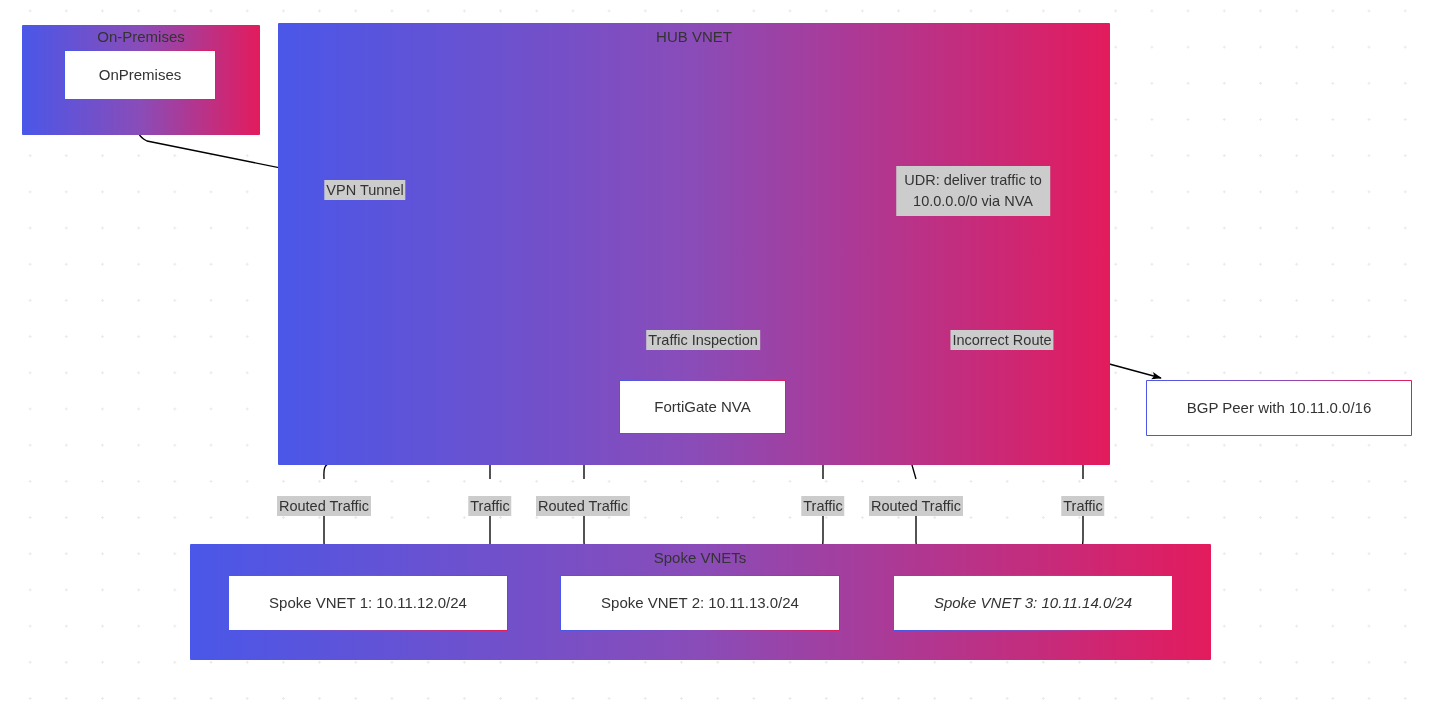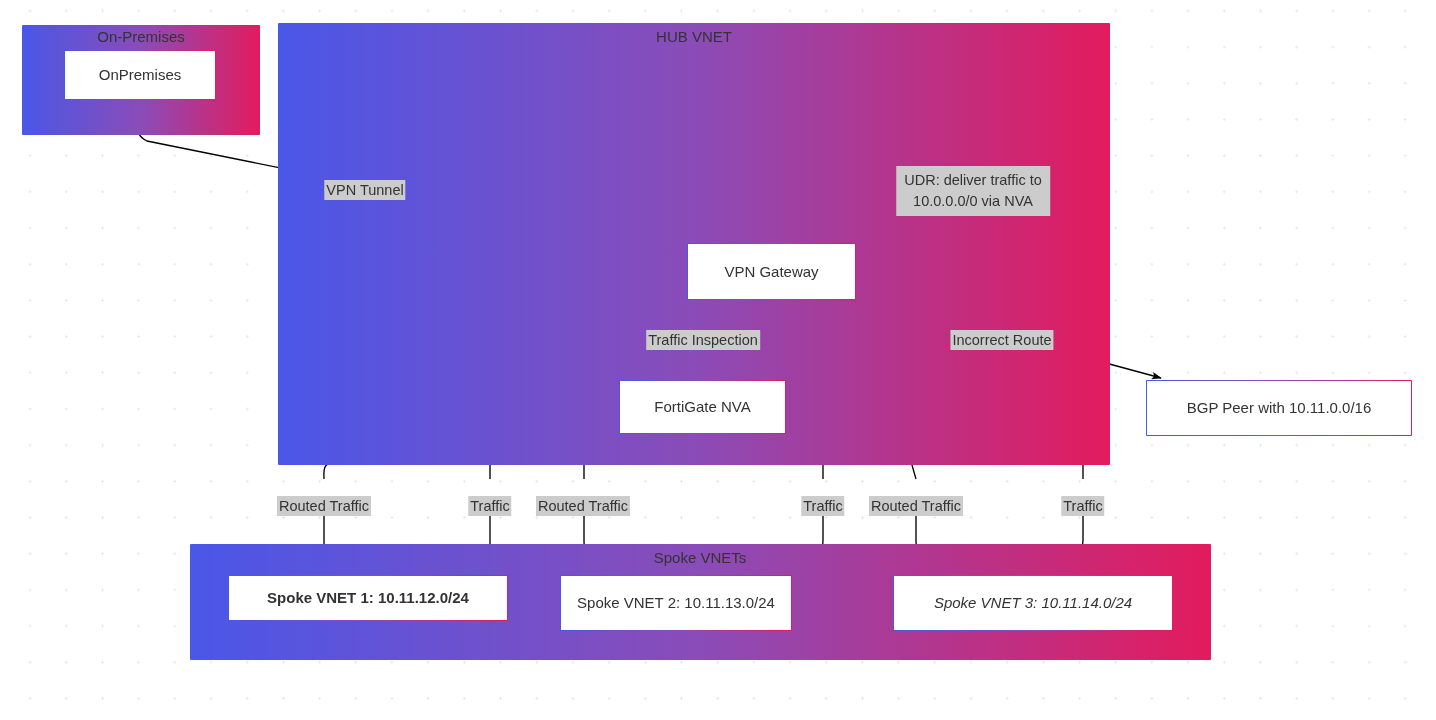--- a/index.html
+++ b/index.html
@@ -141,29 +141,28 @@
   <div class="container-label" style="left:694px; top:28px;">HUB VNET</div>
 
   <div class="container-box" style="left:190px; top:544px; width:1021px; height:116px;">
     <div class="container-inner"></div>
   </div>
   <div class="container-label" style="left:700px; top:549px;">Spoke VNETs</div>
 
   <div class="node-box" style="left:64px; top:50px; width:152px; height:50px;">OnPremises</div>
 
 
-  <div class="node-box" style="left:687px; top:243px; width:169px; height:57px;">VPN Gateway</div>
 
   <div class="node-box" style="left:619px; top:380px; width:167px; height:54px;">FortiGate NVA</div>
 
   <div class="node-box" style="left:1146px; top:380px; width:266px; height:56px;">BGP Peer with 10.11.0.0/16</div>
 
-  <div class="node-box" style="left:228px; top:575px; width:280px; height:46px;font-weight:bold;">Spoke VNET 1: 10.11.12.0/24</div>
+  <div class="node-box" style="left:228px; top:575px; width:280px; height:56px;">Spoke VNET 1: 10.11.12.0/24</div>
 
-  <div class="node-box" style="left:560px; top:575px; width:232px; height:56px;">Spoke VNET 2: 10.11.13.0/24</div>
+  <div class="node-box" style="left:560px; top:575px; width:280px; height:56px;">Spoke VNET 2: 10.11.13.0/24</div>
 
   <div class="node-box" style="left:893px; top:575px; width:280px; height:56px;font-style:italic;">Spoke VNET 3: 10.11.14.0/24</div>
 
   <div class="edge-label" style="left:365px; top:180px;">VPN Tunnel</div>
 
   <div class="edge-label multiline" style="left:973px; top:166px;">UDR: deliver traffic to
 10.0.0.0/0 via NVA</div>
 
   <div class="edge-label" style="left:703px; top:330px;">Traffic Inspection</div>
 

